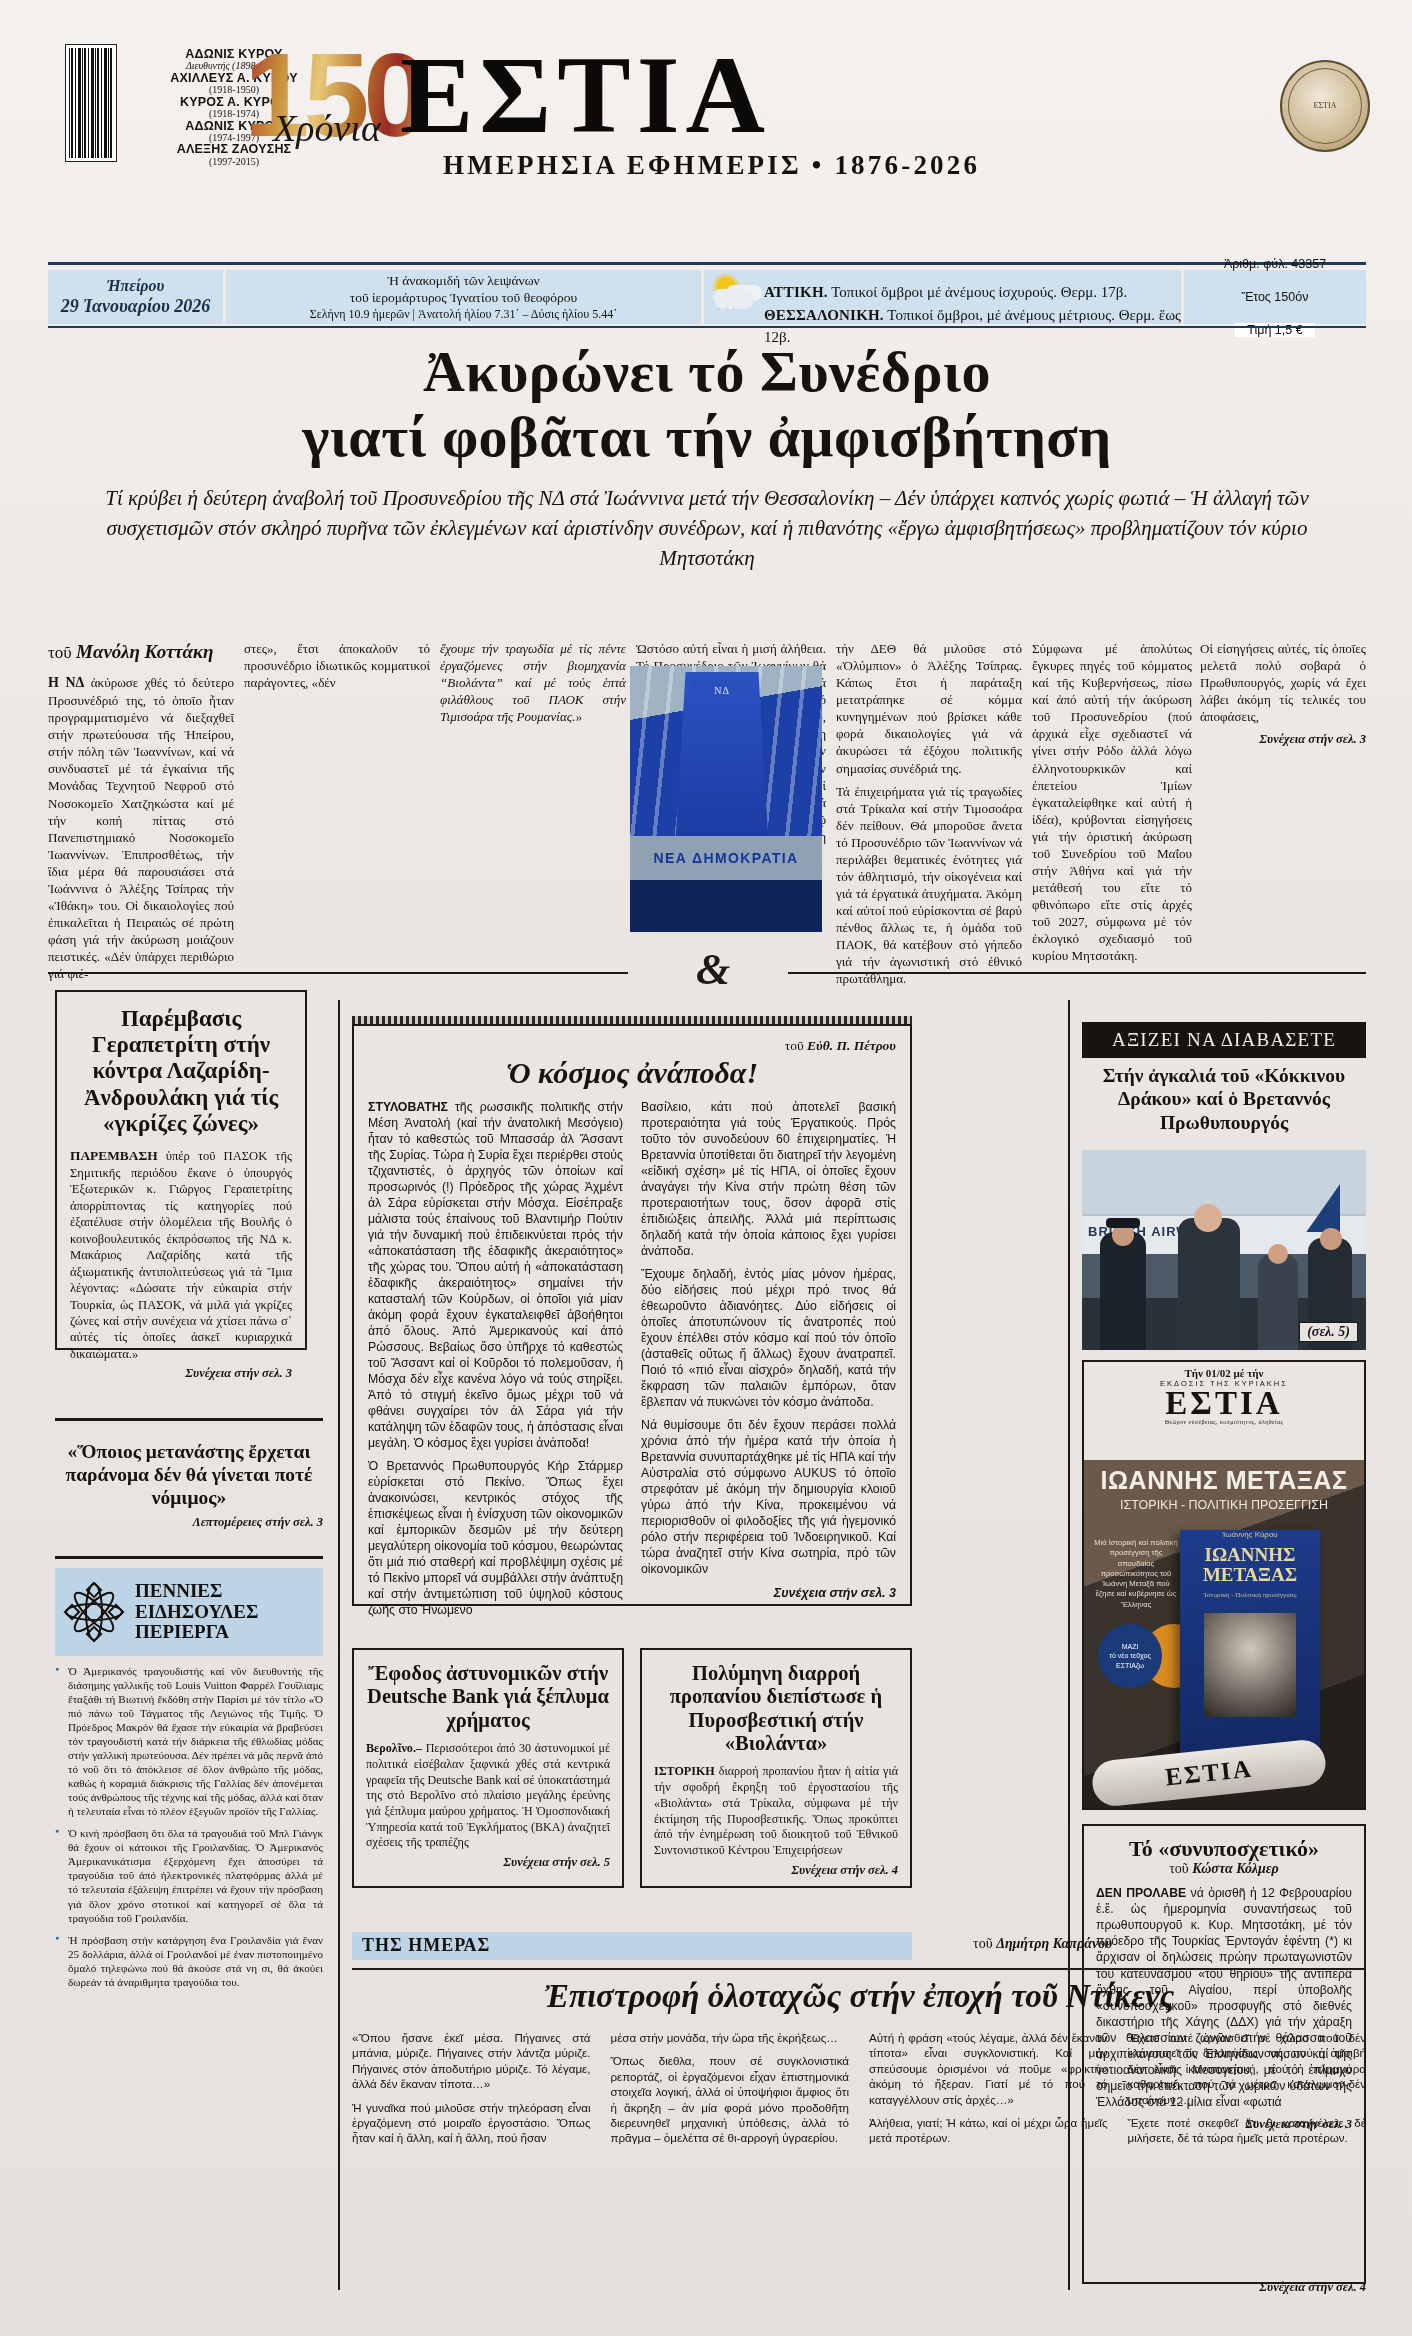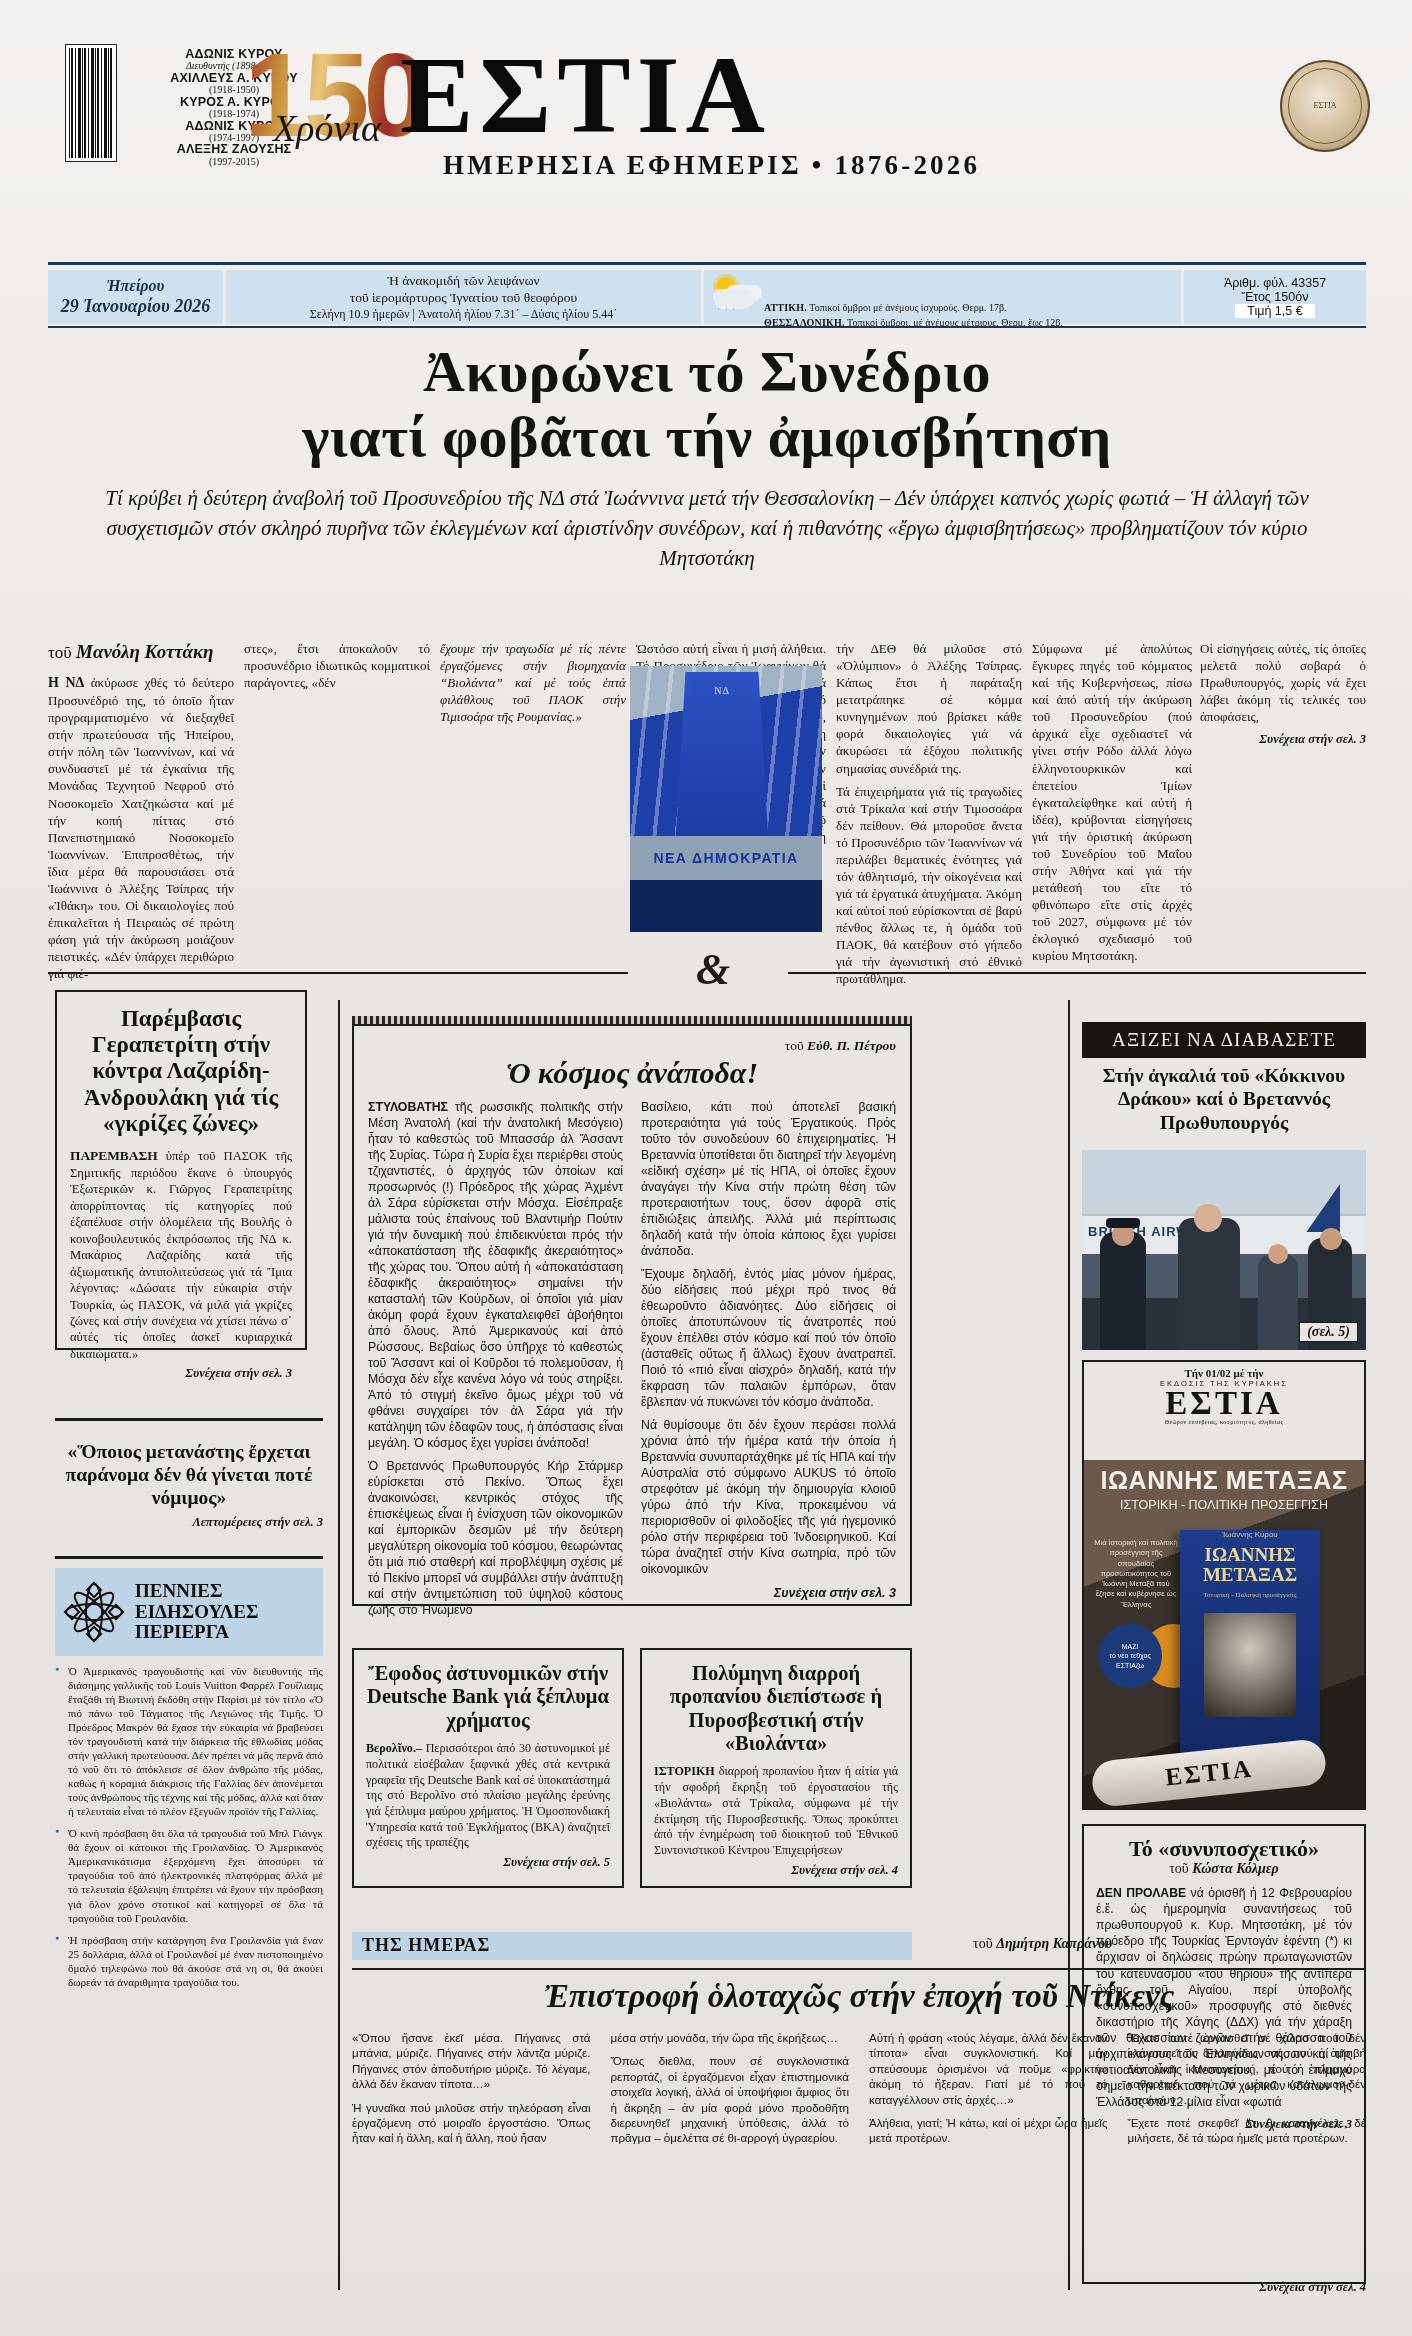--- a/index.html
+++ b/index.html
@@ -102,26 +102,26 @@
   .ib-weather {
     width:480px; background:#cfe0ee; border-left:3px solid #eeeae7;
     display:flex; align-items:center; padding-left:8px; gap:6px;
   }
   .wicon { width:46px; height:40px; position:relative; flex:0 0 46px;}
   .wicon .sun { position:absolute; left:4px; top:0px; width:20px; height:20px; border-radius:50%;
      background:#f5c518; box-shadow:0 0 0 3px rgba(245,197,24,.45); }
   .wicon .cloud { position:absolute; left:2px; top:12px; width:40px; height:20px; border-radius:12px;
      background:#e9eef3; box-shadow: 10px -6px 0 -2px #eef2f6, -4px -3px 0 -3px #e4eaf0; }
   .wicon .rain { position:absolute; left:6px; top:30px; font-size:8px; color:#7fa6c8; letter-spacing:2px;}
-  .wtxt { font-size:10px; line-height:1.5;margin-top:36px; }
+  .wtxt { font-size:15px; line-height:1.5;margin-top:36px; }
   .wtxt b { letter-spacing:.2px; }
   .ib-issue {
     width:185px; background:#cfe0ee; border-left:3px solid #eeeae7;
     text-align:center; font-family:"Liberation Sans", sans-serif;
-    display:flex; flex-direction:column; align-items:center; justify-content:center; gap:0;
+    display:flex; flex-direction:column; align-items:center; justify-content:center; gap:19px;
   }
   .ib-issue div { font-size:12.5px; }
   .ib-issue .price { background:#fff; padding:0px 12px; font-size:12.5px; }
   .rulebar2 { position:absolute; left:48px; top:326px; width:1318px; height:2px; background:#1b3a5c;}
 
   
   .lead { position:absolute; left:48px; top:340px; width:1318px; }
   .lead h1 {
     margin:0; text-align:center; font-family:"Liberation Serif", serif;
     font-weight:bold; font-size:58px; line-height:1.12; letter-spacing:.5px;

